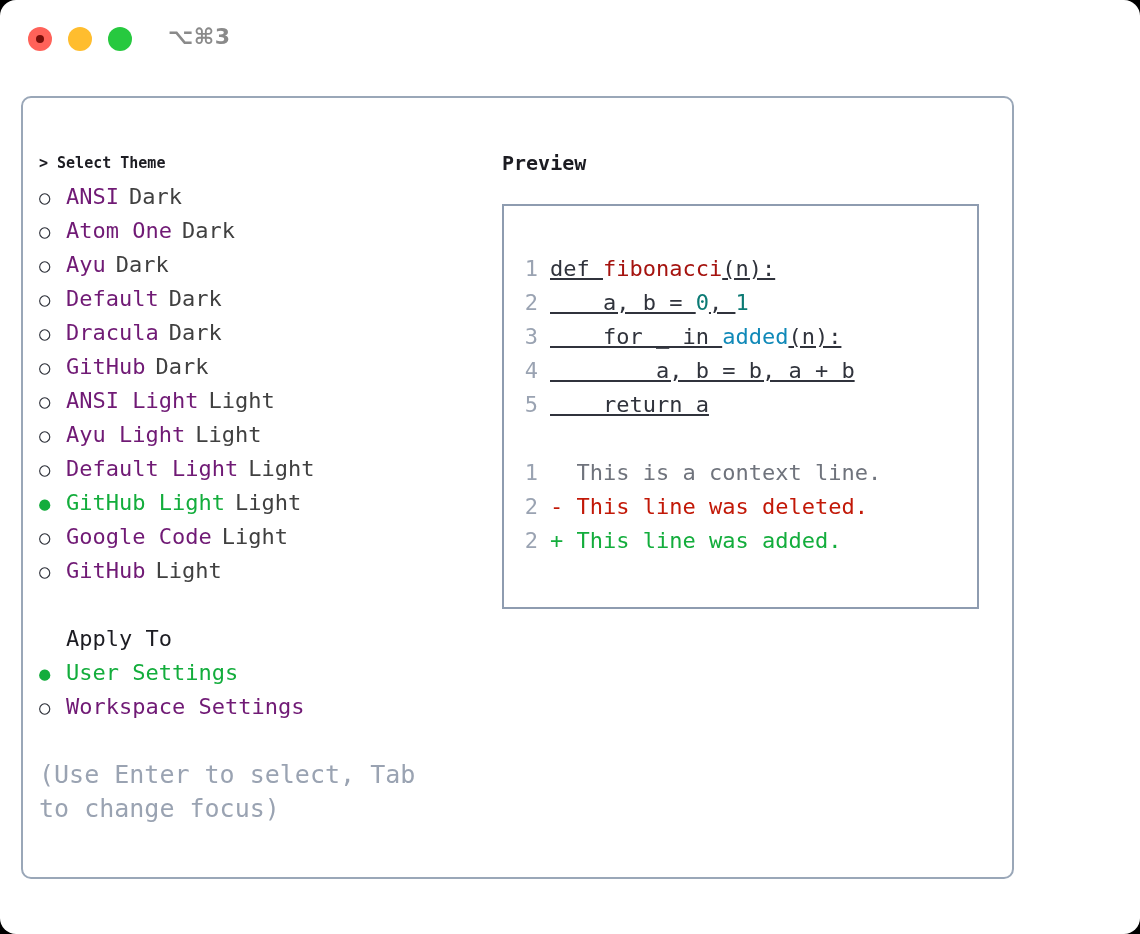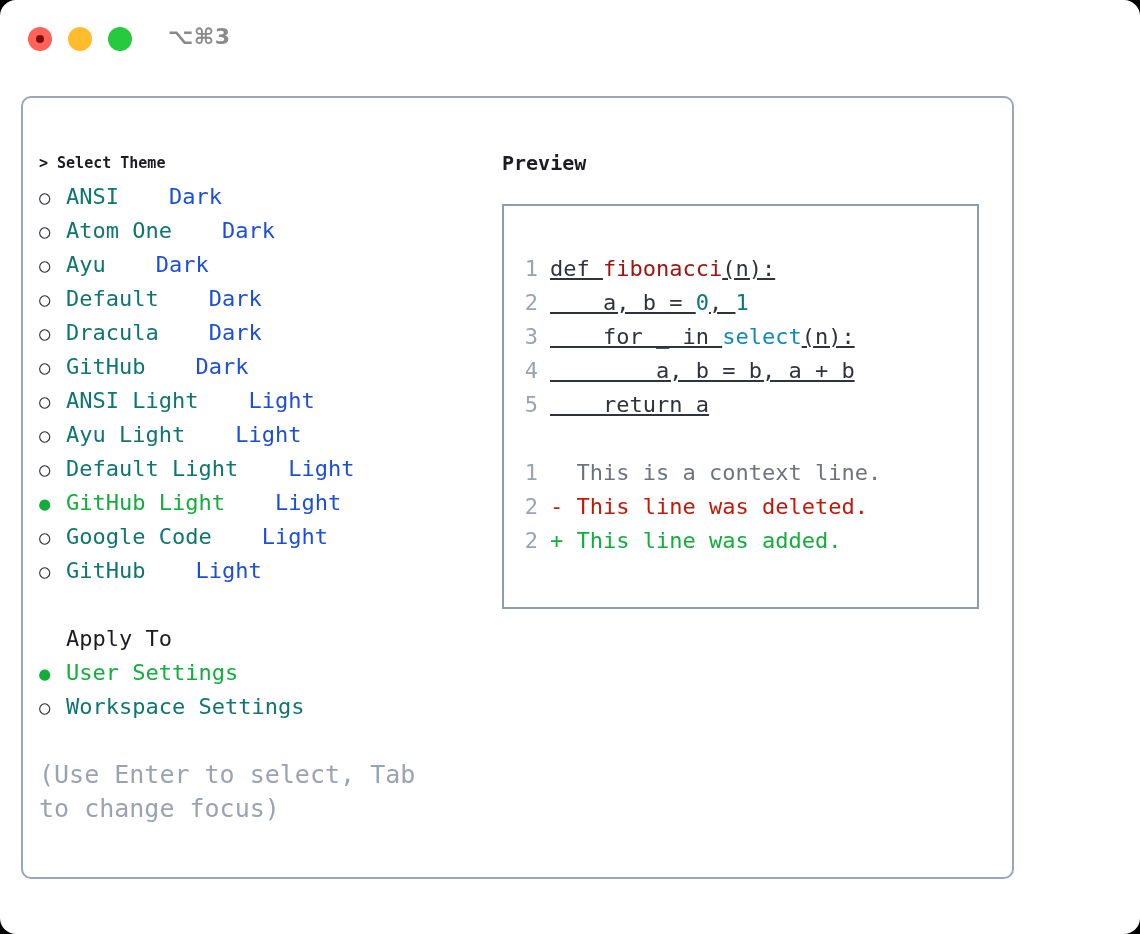--- a/index.html
+++ b/index.html
@@ -105,27 +105,26 @@
 
   .opt-marker {
     display: inline-block;
     width: 27px;
     flex: 0 0 27px;
     font-size: 19px;
     color: #30333c;
   }
   .opt-marker.on { color: #13ad3c; }
 
-  .opt-label { color: #0f766e; }
+  .opt-label { color: #701a75; }
   .opt-label.sel { color: #13ad3c; }
 
   .opt-kind {
-    color: #1d4ed8;
+    color: #404040;
     padding-left: 10px;
-    margin-left: 40px;
   }
 
   .spacer-sm { height: 34px; }
 
   .apply-head {
     font-size: 22px;
     color: #1c1c22;
     line-height: 34px;
     padding-left: 27px;
     white-space: pre;
@@ -237,21 +236,21 @@
         <div class="hint">(Use Enter to select, Tab to change focus)</div>
       </div>
 
       <div class="right-col">
         <div class="preview-title">Preview</div>
 
         <div class="preview-box">
           <div id="code-block">
               <div class="code-line"><span class="lineno">1</span><span><span class="code-text">def </span><span class="tok-fn">fibonacci</span><span class="code-text">(n):</span></span></div>
               <div class="code-line"><span class="lineno">2</span><span><span class="code-text">    a, b = </span><span class="tok-num">0</span><span class="code-text">, </span><span class="tok-num">1</span></span></div>
-              <div class="code-line"><span class="lineno">3</span><span><span class="code-text">    for _ in </span><span class="tok-call">select</span><span class="code-text">(n):</span></span></div>
+              <div class="code-line"><span class="lineno">3</span><span><span class="code-text">    for _ in </span><span class="tok-call">added</span><span class="code-text">(n):</span></span></div>
               <div class="code-line"><span class="lineno">4</span><span><span class="code-text">        a, b = b, a + b</span></span></div>
               <div class="code-line"><span class="lineno">5</span><span><span class="code-text">    return a</span></span></div>
             </div>
           <div class="blank-line"></div>
           <div id="diff-block">
               <div class="code-line"><span class="lineno">1</span><span class="diff-ctx"> </span><span class="diff-ctx"> This is a context line.</span></div>
               <div class="code-line"><span class="lineno">2</span><span class="diff-del">-</span><span class="diff-del"> This line was deleted.</span></div>
               <div class="code-line"><span class="lineno">2</span><span class="diff-add">+</span><span class="diff-add"> This line was added.</span></div>
             </div>
         </div>

